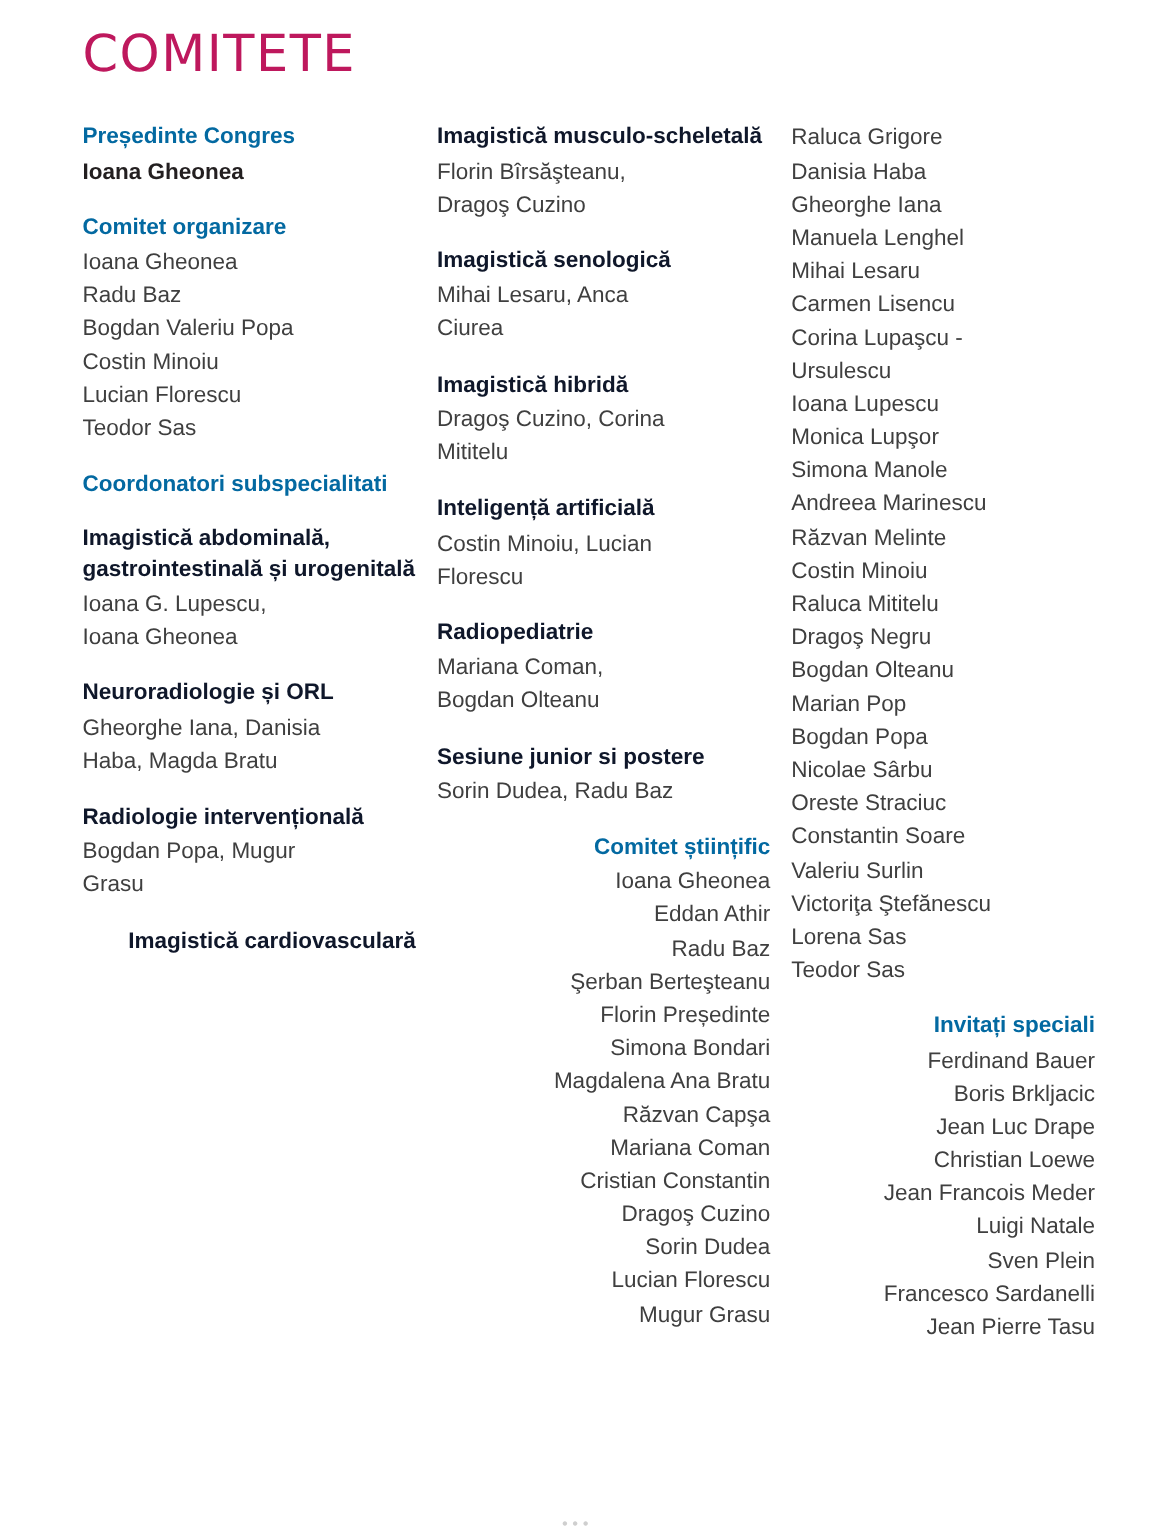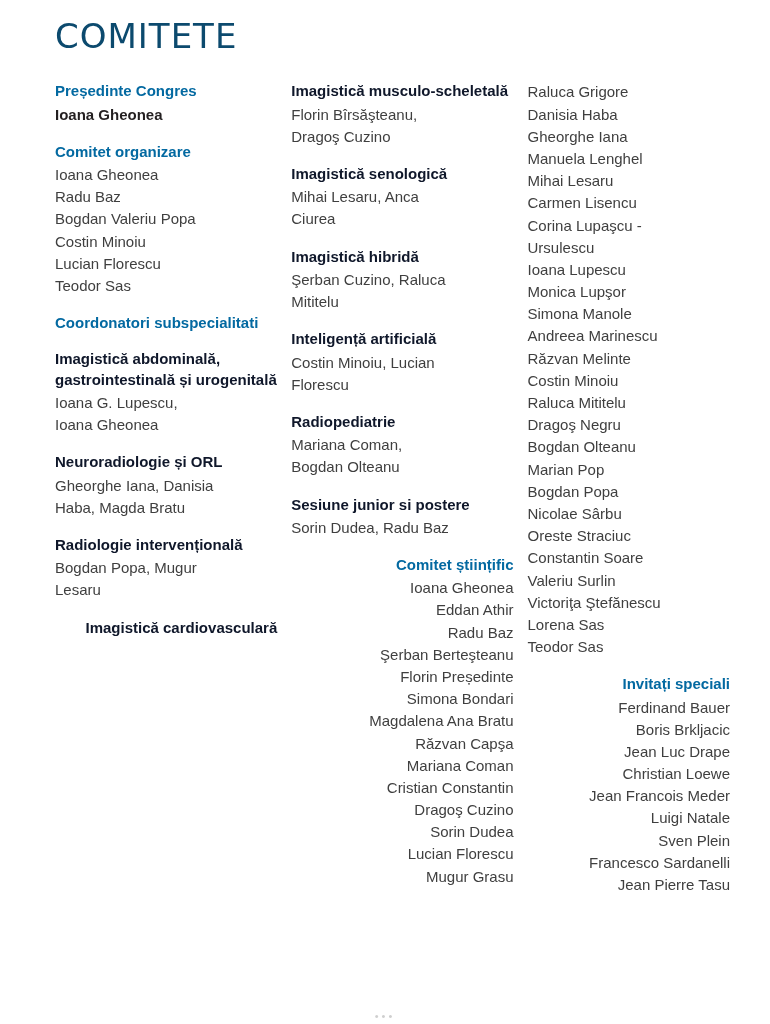--- a/index.html
+++ b/index.html
@@ -18,21 +18,21 @@
     position: relative;
     width: 770px;
     height: 1024px;
     box-sizing: border-box;
     padding: 18px 40px 0 55px;
   }
   .page-title {
     font-family: "DejaVu Sans", sans-serif;
     font-size: 34px;
     letter-spacing: 1px;
-    color: #0c4a6e;
+    color: #be185d;
     font-weight: 400;
     margin: 0 0 26px 0;
     line-height: 1.1;
   }
   .columns {
     display: flex;
     align-items: flex-start;
     gap: 0px;
   }
   .col {
@@ -131,21 +131,21 @@
         <div class="names">
           <span class="nm">Gheorghe Iana, Danisia</span>
           <span class="nm">Haba, Magda Bratu</span>
         </div>
       </div>
 
       <div class="block">
         <div class="heading-dark">Radiologie intervențională</div>
         <div class="names">
           <span class="nm">Bogdan Popa, Mugur</span>
-          <span class="nm">Lesaru</span>
+          <span class="nm">Grasu</span>
         </div>
       </div>
 
       <div class="block">
         <div class="heading-dark">Imagistică cardiovasculară</div>
       </div>
 
     </div>
 
     <div class="col col-2">
@@ -162,21 +162,21 @@
         <div class="heading-dark">Imagistică senologică</div>
         <div class="names">
           <span class="nm">Mihai Lesaru, Anca</span>
           <span class="nm">Ciurea</span>
         </div>
       </div>
 
       <div class="block">
         <div class="heading-dark">Imagistică hibridă</div>
         <div class="names">
-          <span class="nm">Şerban Cuzino, Raluca</span>
+          <span class="nm">Dragoş Cuzino, Corina</span>
           <span class="nm">Mititelu</span>
         </div>
       </div>
 
       <div class="block">
         <div class="heading-dark">Inteligență artificială</div>
         <div class="names">
           <span class="nm">Costin Minoiu, Lucian</span>
           <span class="nm">Florescu</span>
         </div>

